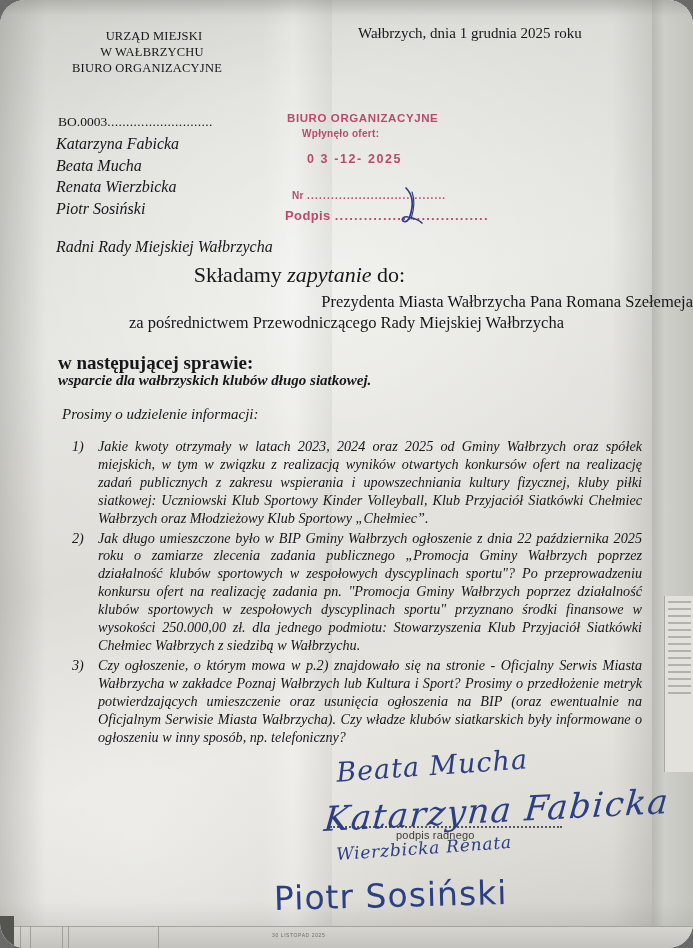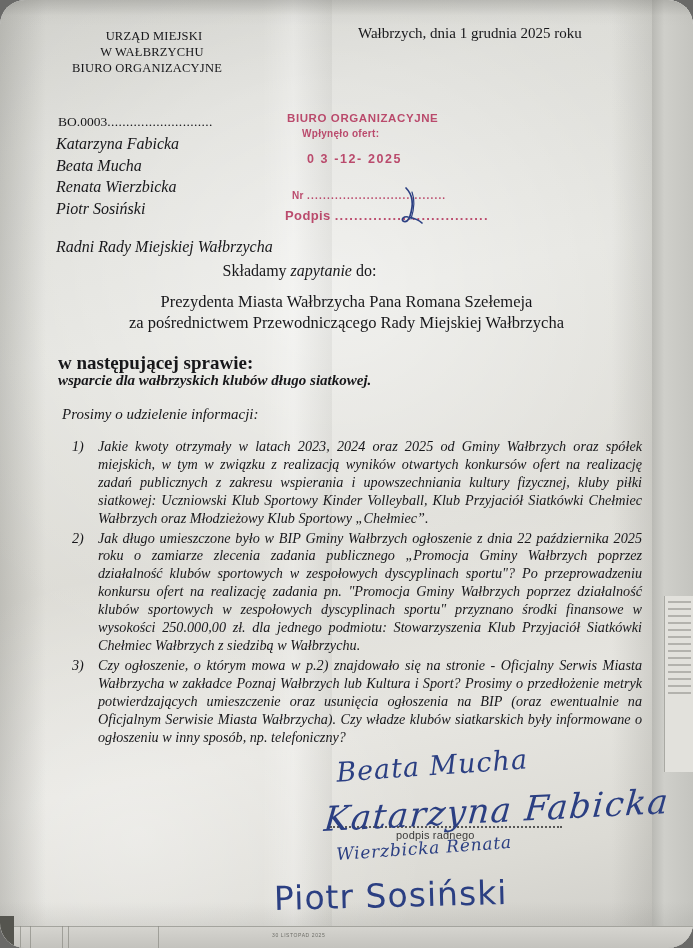--- a/index.html
+++ b/index.html
@@ -199,28 +199,28 @@
   #stamp-pen {
     position: absolute;
     left: 392px; top: 186px;
     width: 36px; height: 40px;
   }
 
   #title-main {
     left: 0; top: 262px;
     width: 599px;
     text-align: center;
-    font-size: 16px;
+    font-size: 22px;
     white-space: nowrap;
   }
   #title-main em { font-style: italic; }
   #title-l2 {
     left: 0; top: 292px;
     width: 693px;
-    text-align: center;
+    text-align: right;
     font-size: 16.5px;
     white-space: nowrap;
   }
   #title-l3 {
     left: 0; top: 313px;
     width: 693px;
     text-align: center;
     font-size: 16.5px;
     white-space: nowrap;
   }

